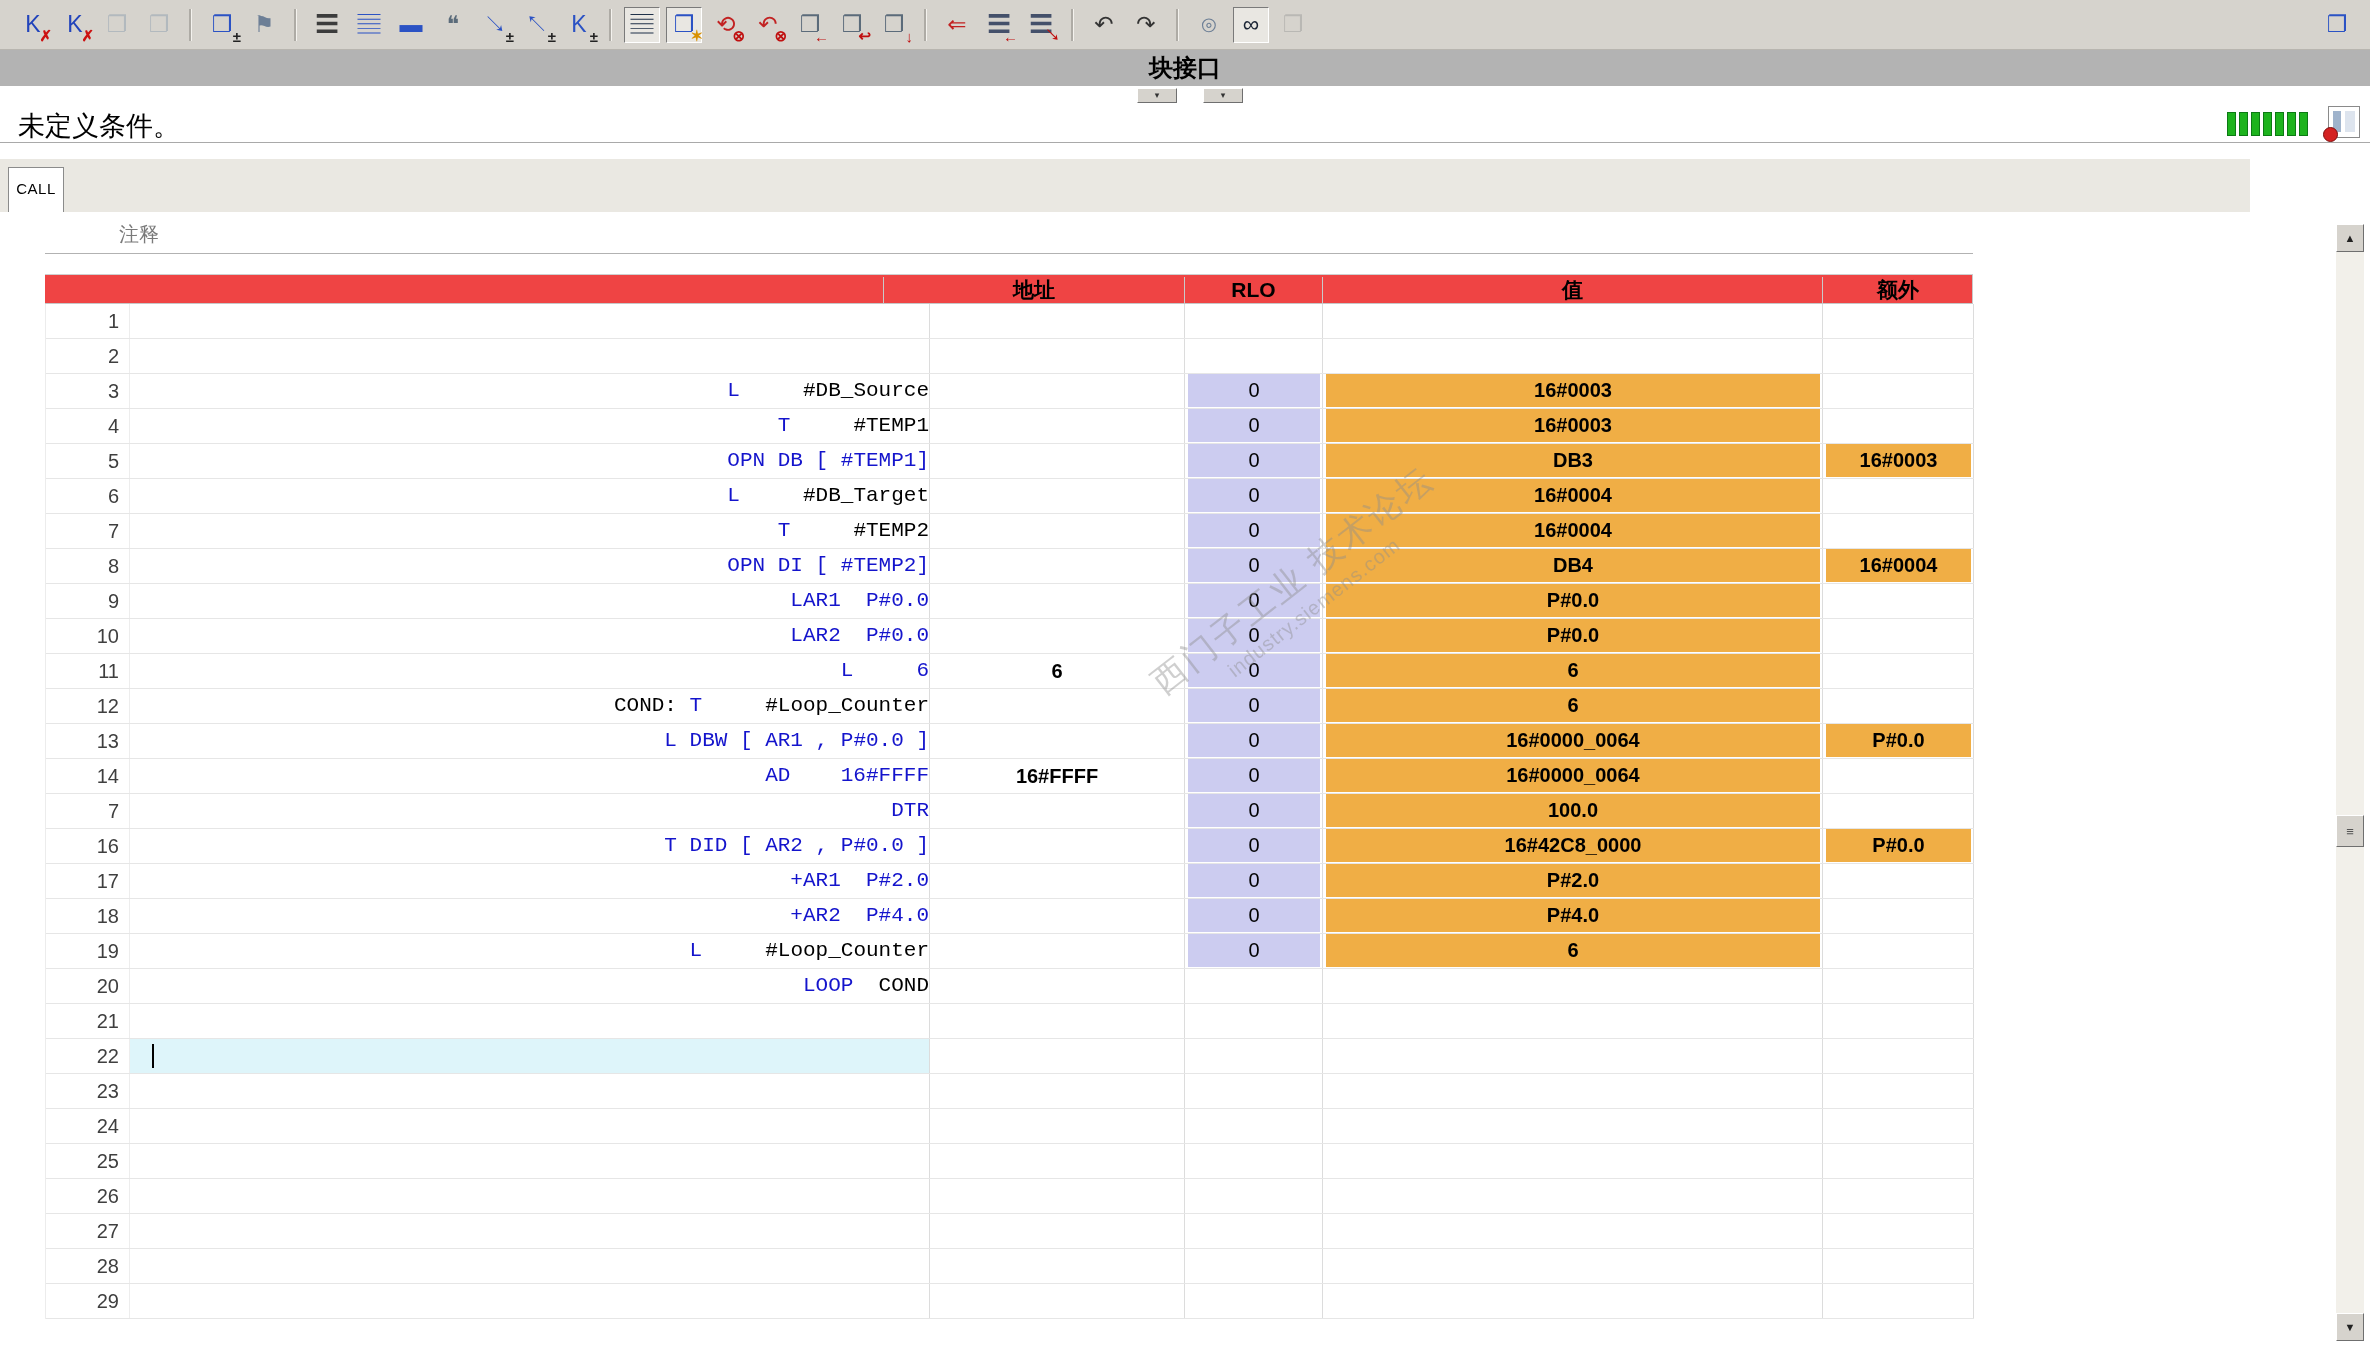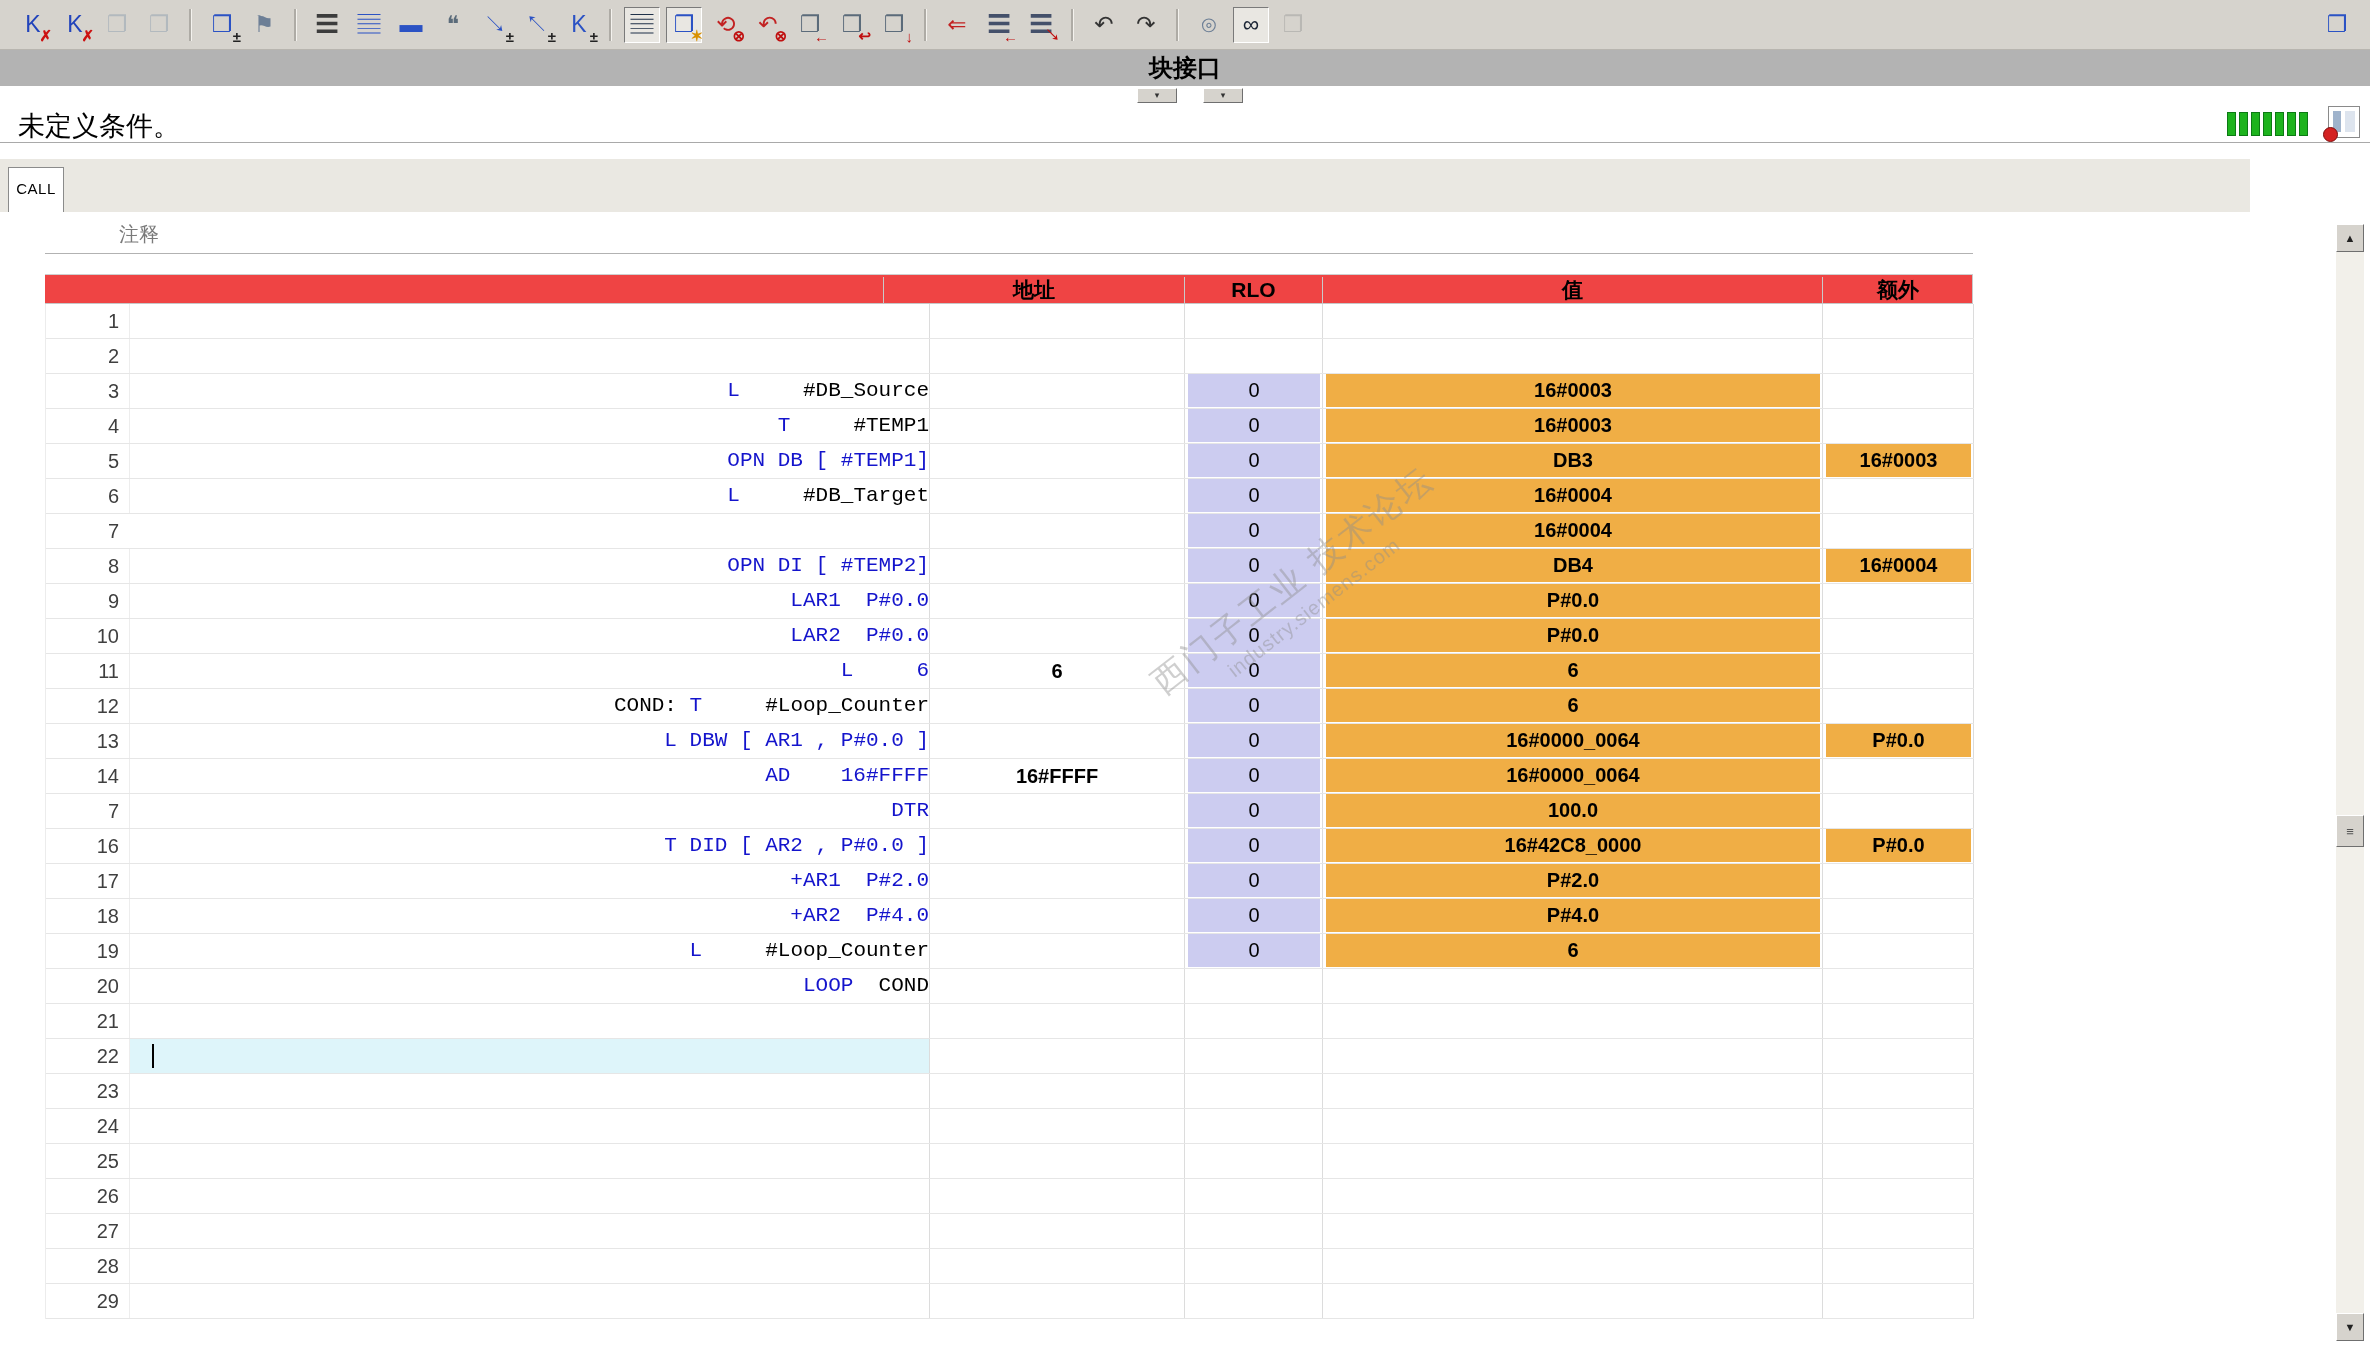--- a/index.html
+++ b/index.html
@@ -322,20 +322,21 @@
         <div class="rlocell">
           <div class="rlofill">0</div>
         </div>
         <div class="valcell">
           <div class="valfill">16#0004</div>
         </div>
         <div class="extracell"></div>
       </div>
       <div class="row">
         <div class="num">7</div>
+        <div class="codecell"><span class="b">      T     </span><span class="k">#TEMP2</span></div>
         <div class="addrcell"></div>
         <div class="rlocell">
           <div class="rlofill">0</div>
         </div>
         <div class="valcell">
           <div class="valfill">16#0004</div>
         </div>
         <div class="extracell"></div>
       </div>
       <div class="row">

